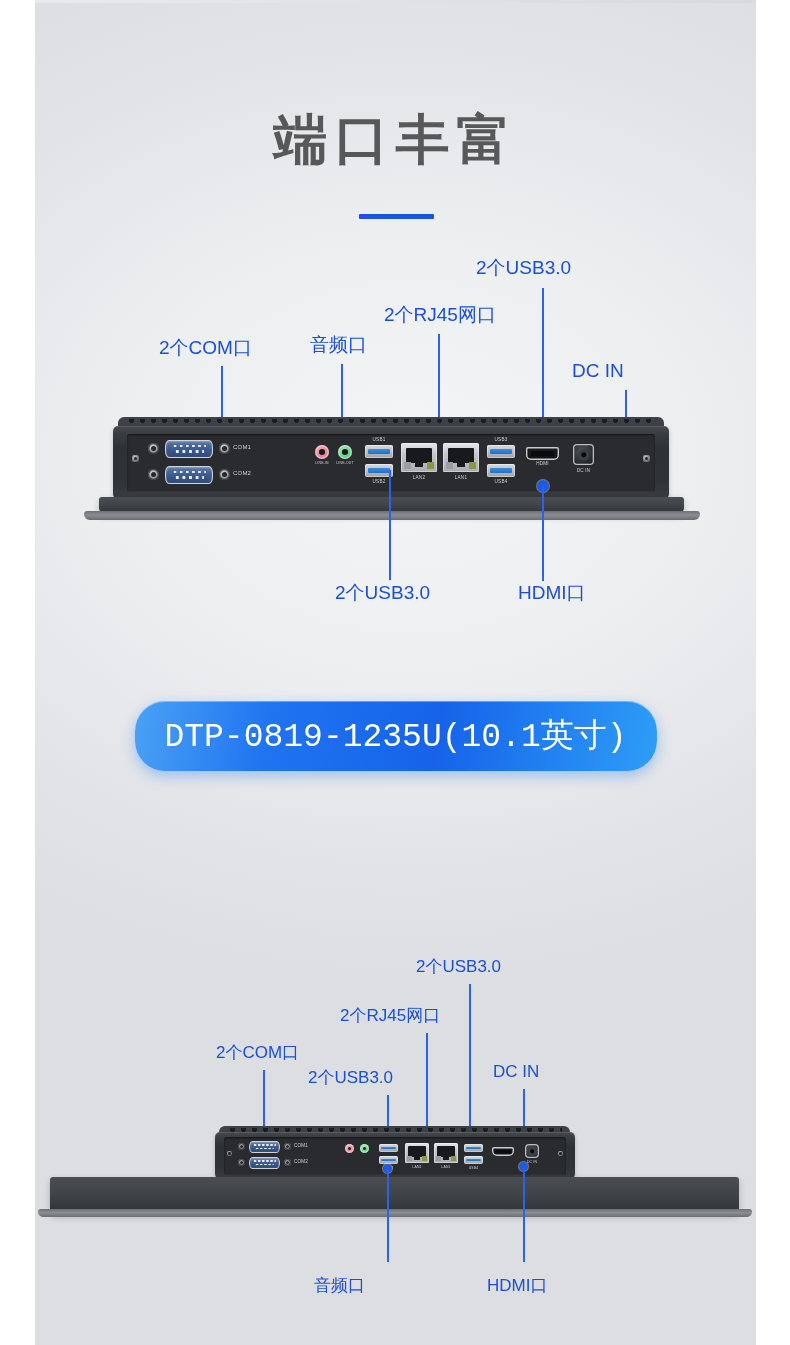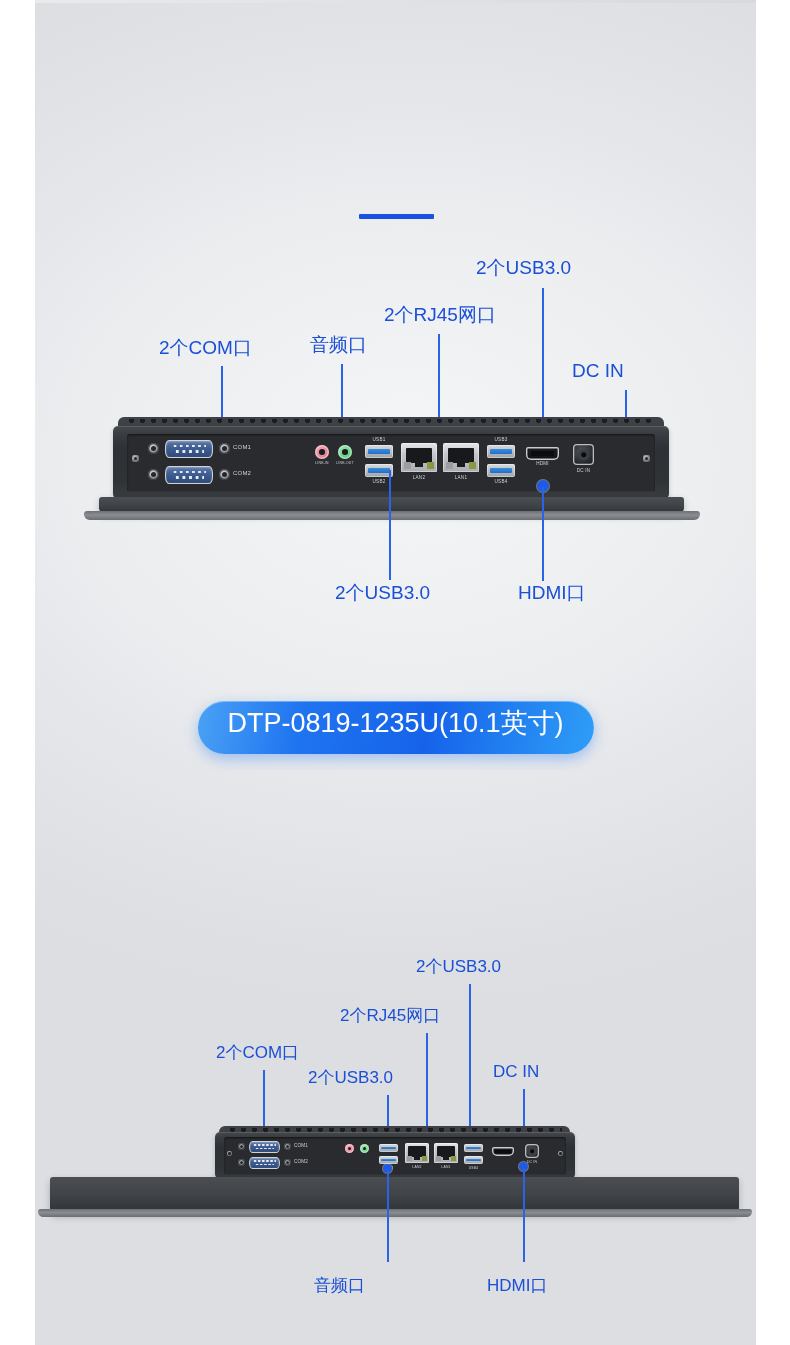--- a/index.html
+++ b/index.html
@@ -153,32 +153,34 @@
     position:absolute; color:#cfd3d8; white-space:nowrap;
     font-size:8.5px; letter-spacing:.2px; text-align:center;
   }
   .silk.xs{ font-size:6px; }
   .silk.mini{ font-size:4.6px; }
   .silk.mini2{ font-size:3.4px; }
 
   
   .badge{
     position:absolute; left:50%; transform:translateX(-50%);
-    padding:4px 30px 13px; border-radius:30px;
+    padding:12px 30px 13px; border-radius:30px;
     background:linear-gradient(100deg,#4aa2f5 0%,#1f74f0 26%,#1663ea 58%,#2e9ef7 100%);
-    color:#fff; font-size:27px; white-space:nowrap;
+    color:#fff; font-size:33px; white-space:nowrap;
     box-shadow:0 5px 14px rgba(31,116,240,.36), inset 0 1px 0 rgba(255,255,255,.35);
+    font-family:Liberation Mono, monospace;
   }
 </style>
 </head>
 <body>
 
 <div id="page">
   <div id="stage">
 
+    <div class="headline">端口丰富</div>
     <div class="rule"></div>
 
     <div class="callout" style="left:124px; top:338px;">
       <span class="txt">2个COM口</span>
     </div>
     <div class="leader" style="left:186px; top:366px; height:63px;"></div>
     <div class="dot" style="left:181px; top:427px;"></div>
 
     <div class="callout" style="left:275px; top:335px;">
       <span class="txt">音频口</span>

